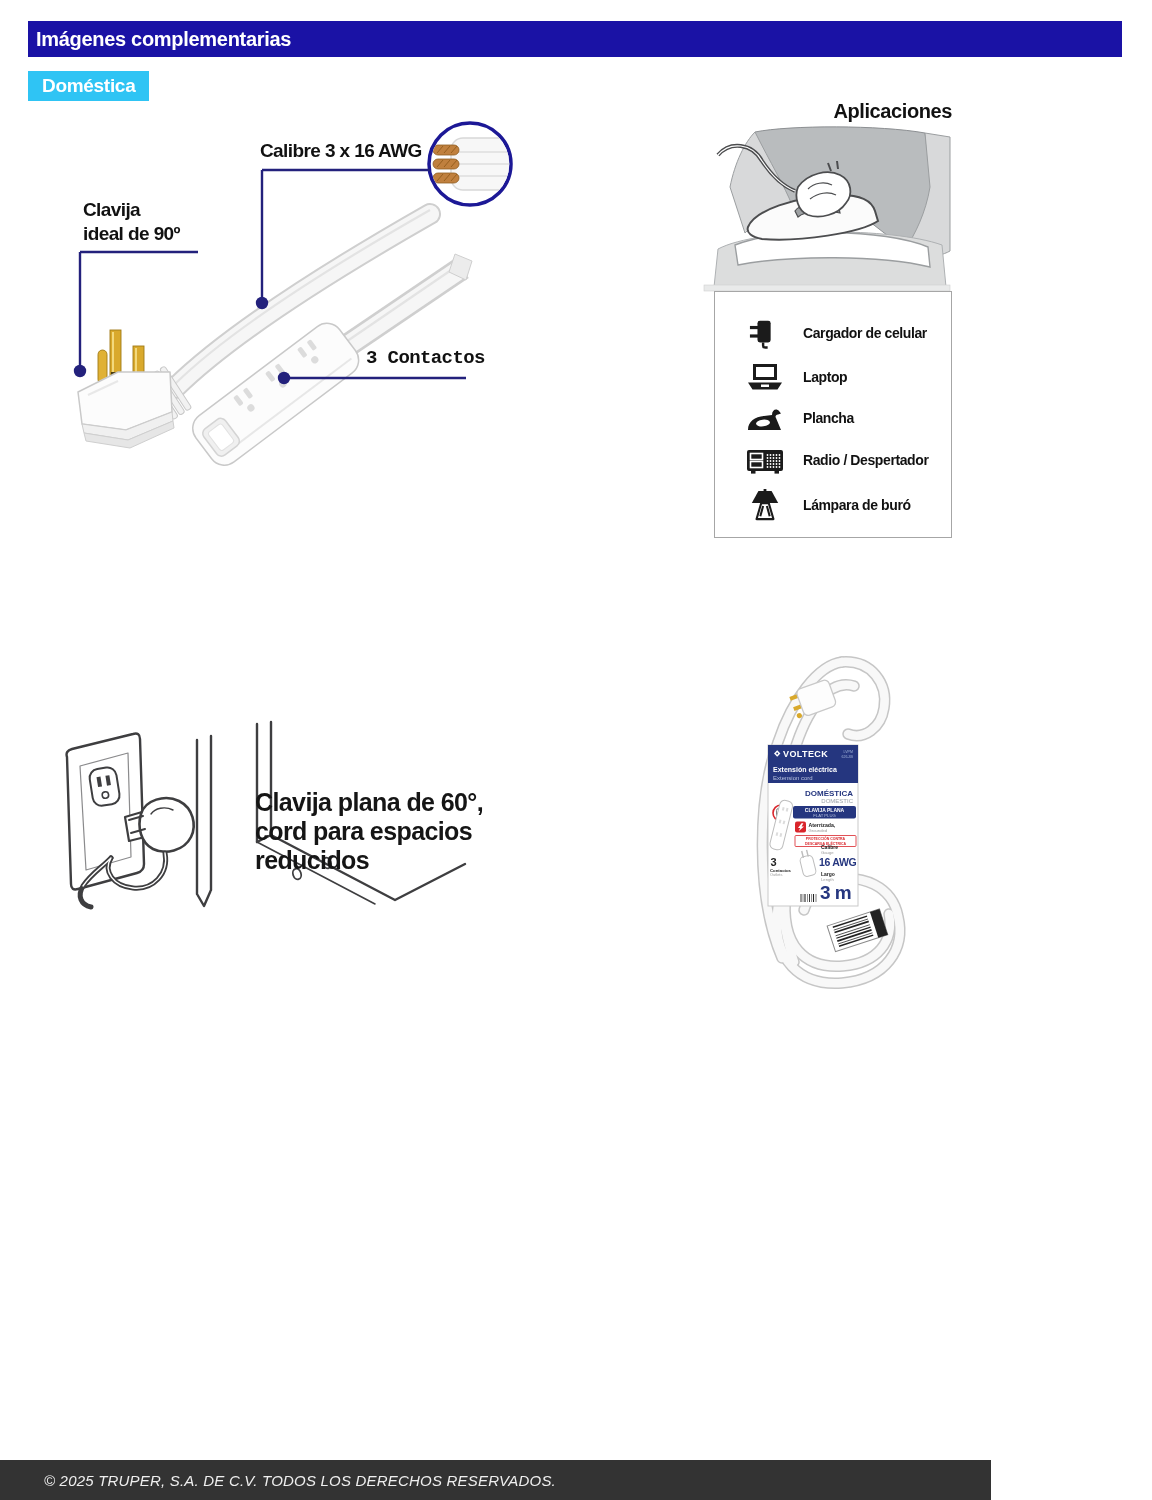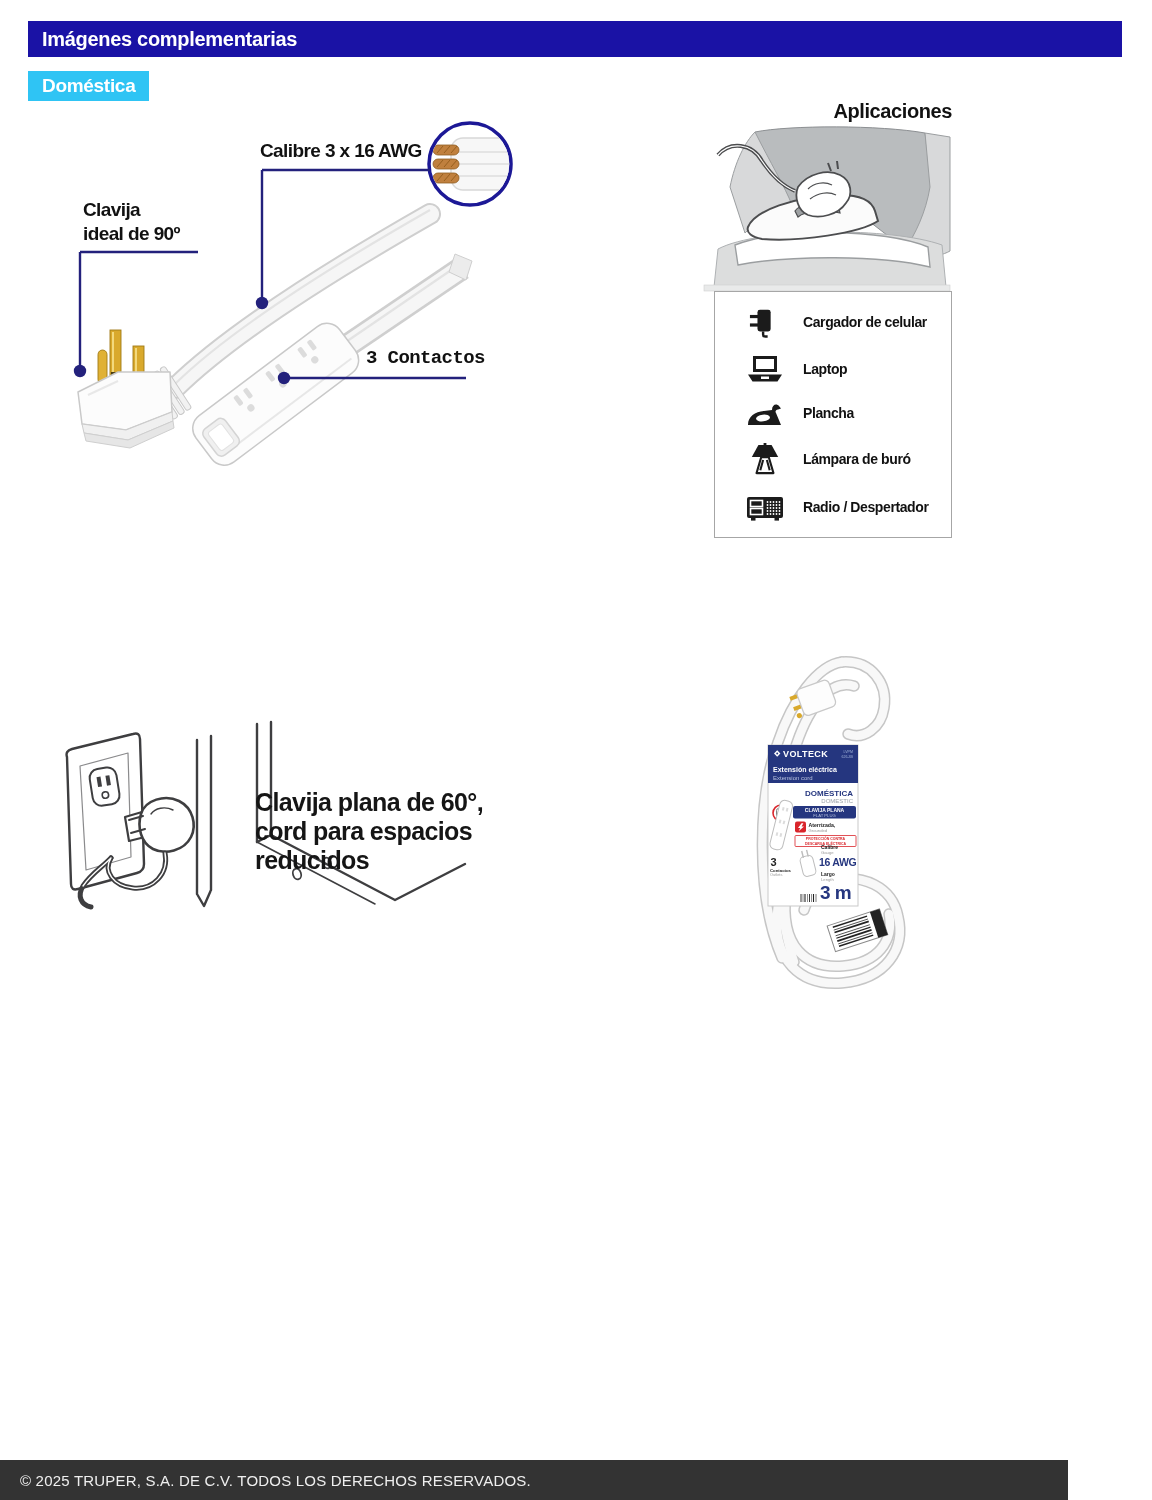--- a/index.html
+++ b/index.html
@@ -1,39 +1,39 @@
 <!DOCTYPE html>
 <html><head>
 <meta charset="utf-8">
 <style>
   html,body{margin:0;padding:0;background:#fff;}
   #page{position:relative;width:1152px;height:1500px;background:#ffffff;overflow:hidden;
         font-family:"Liberation Sans",sans-serif;color:#1a1a1a;}
   #art{position:absolute;left:0;top:0;width:1152px;height:1500px;pointer-events:none;}
 
   .header-bar{position:absolute;left:28px;top:21px;width:1094px;height:36px;background:#1a12a5;
-              display:flex;align-items:center;padding-left:14px;box-sizing:border-box;}
+              display:flex;align-items:center;padding-left:8px;box-sizing:border-box;}
   .header-bar span{color:#fff;font-weight:bold;font-size:20px;letter-spacing:-0.3px;}
   .badge{position:absolute;left:28px;top:71px;height:30px;background:#2fc4f4;color:#fff;
          font-weight:bold;font-size:19px;display:inline-flex;align-items:center;
          padding:0 14px;letter-spacing:-0.3px;}
   .callout-label{position:absolute;font-weight:bold;font-size:19px;letter-spacing:-0.6px;color:#111;line-height:24px;}
   .apps-title{position:absolute;left:714px;top:100px;width:238px;text-align:right;
               font-weight:bold;font-size:20px;letter-spacing:-0.4px;color:#111;}
   .apps-box{position:absolute;left:714px;top:291px;width:238px;height:247px;background:#fff;
             border:1px solid #a6a6a6;box-sizing:border-box;display:flex;flex-direction:column;
-            justify-content:space-between;padding:13px 0 15px 0;}
+            justify-content:space-between;padding:24px 0 15px 0;}
   .app-row{display:flex;align-items:center;padding-left:30px;}
   .app-icon{width:40px;display:flex;justify-content:center;align-items:center;flex:0 0 40px;}
   .app-label{font-weight:bold;font-size:14px;letter-spacing:-0.4px;color:#111;margin-left:18px;white-space:nowrap;}
   .feature-text{position:absolute;left:255px;top:788px;font-weight:bold;font-size:25px;
                 line-height:29px;letter-spacing:-0.6px;color:#151515;}
   .feature-text span{display:block;}
-  .footer-bar{position:absolute;left:0;top:1460px;width:1068px;height:40px;background:#333333;
-              display:flex;align-items:center;padding-left:20px;box-sizing:border-box;}
+  .footer-bar{position:absolute;left:0;top:1460px;width:991px;height:40px;background:#333333;
+              display:flex;align-items:center;padding-left:44px;box-sizing:border-box;font-style:italic;}
   .footer-bar span{color:#efefef;font-size:15px;letter-spacing:0.2px;}
   svg text{font-family:"Liberation Sans",sans-serif;}
 </style>
 </head>
 <body>
 
 <div id="page">
 
   <svg id="art" viewBox="0 0 1152 1500" aria-hidden="true">
 
@@ -314,30 +314,20 @@
       <span class="app-label">Laptop</span>
     </div>
     <div class="app-row">
       <span class="app-icon">
         <svg width="36" height="28" viewBox="0 0 36 28" fill="#1b1b1b">
           <path d="M1 26 C1 17 8 13 17 12 L25 11 C25 5.5 29.5 4 32 7 L34 9.5 L31 10.5 C29.5 10.8 28.5 11.5 28.5 13 L29 14 L34 26 Z"></path>
           <ellipse cx="16" cy="19" rx="7" ry="3.4" transform="rotate(-7 16 19)" fill="#ffffff"></ellipse>
         </svg>
       </span>
       <span class="app-label">Plancha</span>
-    </div>
-    <div class="app-row">
-      <span class="app-icon">
-        <svg width="32" height="34" viewBox="0 0 34 34" fill="#1b1b1b">
-          <rect x="15.5" y="0" width="3" height="3"></rect>
-          <polygon points="3,15 10,2 24,2 31,15"></polygon>
-          <path d="M13 15 L8 32 L26 32 L21 15 Z M15 18 L12 29 M19 18 L22 29" fill="none" stroke="#1b1b1b" stroke-width="2.2" stroke-linejoin="round"></path>
-        </svg>
-      </span>
-      <span class="app-label">Lámpara de buró</span>
     </div>
     <div class="app-row">
       <span class="app-icon">
         <svg width="38" height="30" viewBox="0 0 38 30" fill="#1b1b1b">
           <rect x="1" y="5" width="36" height="21" rx="2"></rect>
           <rect x="5" y="26" width="4.5" height="2.6"></rect>
             <rect x="28.5" y="26" width="4.5" height="2.6"></rect>
           <rect x="4.5" y="8.5" width="12" height="6" fill="none" stroke="#ffffff" stroke-width="1.6"></rect>
           <rect x="4.5" y="16.5" width="12" height="6" fill="none" stroke="#ffffff" stroke-width="1.6"></rect>
           <g fill="#ffffff">
@@ -364,20 +354,30 @@
             <circle cx="21.5" cy="22" r="0.9"></circle>
               <circle cx="24.5" cy="22" r="0.9"></circle>
               <circle cx="27.5" cy="22" r="0.9"></circle>
               <circle cx="30.5" cy="22" r="0.9"></circle>
               <circle cx="33.5" cy="22" r="0.9"></circle>
           </g>
         </svg>
       </span>
       <span class="app-label">Radio / Despertador</span>
     </div>
+    <div class="app-row">
+      <span class="app-icon">
+        <svg width="32" height="34" viewBox="0 0 34 34" fill="#1b1b1b">
+          <rect x="15.5" y="0" width="3" height="3"></rect>
+          <polygon points="3,15 10,2 24,2 31,15"></polygon>
+          <path d="M13 15 L8 32 L26 32 L21 15 Z M15 18 L12 29 M19 18 L22 29" fill="none" stroke="#1b1b1b" stroke-width="2.2" stroke-linejoin="round"></path>
+        </svg>
+      </span>
+      <span class="app-label">Lámpara de buró</span>
+    </div>
   </div>
 
   <div class="feature-text">
     <span>Clavija plana de 60°,</span>
     <span>cord para espacios</span>
     <span>reducidos</span>
   </div>
 
   <div class="footer-bar">
     <span>© 2025 TRUPER, S.A. DE C.V. TODOS LOS DERECHOS RESERVADOS.</span>

